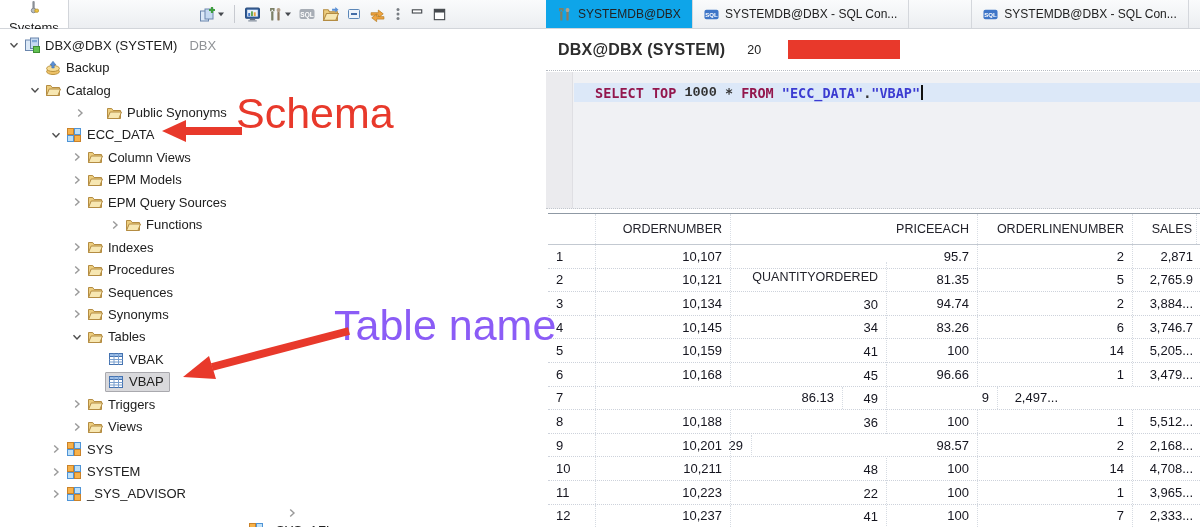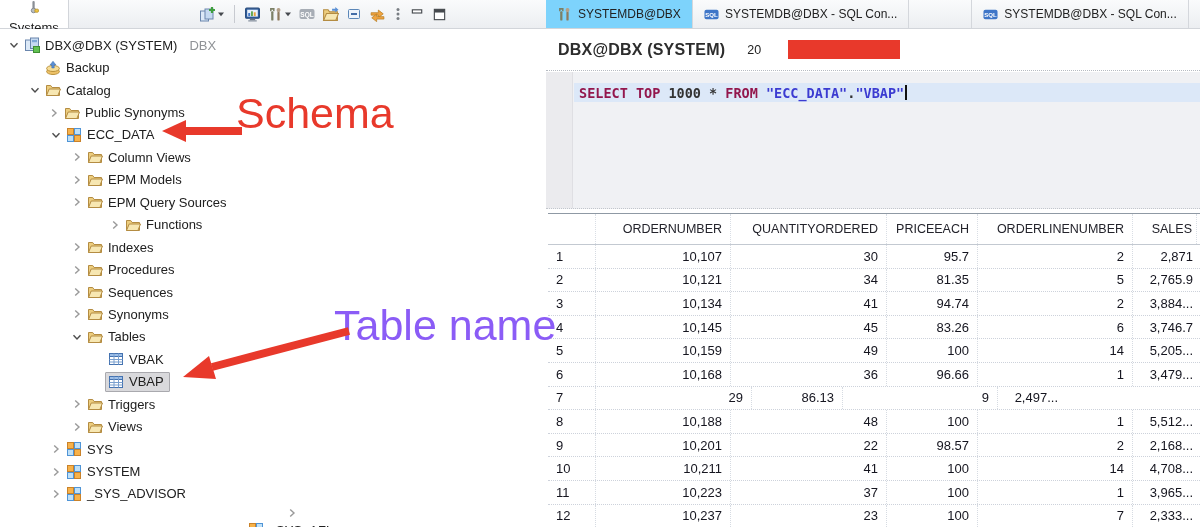--- a/index.html
+++ b/index.html
@@ -29,52 +29,52 @@
   .chev{width:15px;height:15px;display:inline-flex;align-items:center;justify-content:center;flex:0 0 15px;}
   .tree-sel{display:inline-flex;align-items:center;gap:5px;padding:1px 5px 1px 2px;border:1px solid transparent;border-radius:1px;}
   .tree-sel.selected{background:#d9d9dc;border-color:#a9a9ae;}
   .t-suffix{color:#8f9296;margin-left:6px;}
 
   
   .rpanel{position:absolute;left:546px;top:0;width:654px;height:527px;}
   .etabs{position:absolute;left:0;top:0;height:28px;display:flex;align-items:stretch;}
   .etab{display:flex;align-items:center;gap:6px;padding:0 11px;border-right:1px solid #d4d7dc;
         font-size:12px;color:#222;background:transparent;}
-  .etab.sel{background:#7dd3fc;}
+  .etab.sel{background:#0ea5e9;}
   .etab.gap{margin-left:62px;border-left:1px solid #d4d7dc;}
 
   .rheader{position:absolute;left:0;top:29px;width:100%;height:42px;background:#fff;
            border-bottom:1px dotted #b6bbc2;display:flex;align-items:center;padding-left:12px;box-sizing:border-box;}
   .rtitle{font-size:16px;font-weight:700;color:#2d2d2d;letter-spacing:.2px;}
   .hmeta{display:flex;align-items:center;margin-left:22px;gap:26px;}
   .partial{font-size:12.5px;color:#222;}
   .redaction{width:112px;height:19px;margin-left:1px;}
 
   .editor{position:absolute;left:0;top:72px;width:100%;height:137px;background:#f0f1f4;
           border-bottom:1px dotted #c2c6cc;box-sizing:border-box;}
   .gutter{position:absolute;left:0;top:0;width:27px;height:100%;background:#ebebee;border-right:1px solid #dfdfe3;box-sizing:border-box;}
   .curline{position:absolute;left:28px;right:0;top:11px;height:19px;background:#dce8f8;
-           display:flex;align-items:center;padding-left:5px;
+           display:flex;align-items:center;padding-left:21px;
            font-family:"DejaVu Sans Mono","Liberation Mono",monospace;font-size:13.5px;font-weight:700;white-space:pre;}
   .tk-keyword{color:#93174d;}
-  .tk-number{color:#333;}
+  .tk-number{color:#333;font-family:Liberation Mono, monospace;}
   .tk-plain{color:#333;}
   .tk-identifier{color:#3b3bd1;}
   .cursor{display:inline-block;width:2px;height:15px;background:#111;margin-left:1px;}
 
   
   .grid{position:absolute;left:2px;top:213px;width:670px;bottom:0;background:#fff;
         border-top:1px solid #8f99a4;font-size:13px;color:#15151f;overflow:hidden;}
   .g-head{display:flex;height:30px;border-bottom:1px solid #c3c9d1;font-size:12.5px;color:#23232b;}
   .g-row{display:flex;height:22.6px;border-bottom:1px dotted #cdd2db;}
   .g-cell{display:flex;align-items:center;justify-content:flex-end;box-sizing:border-box;
           padding:0 8px;border-right:1px dotted #d6dbe2;height:100%;white-space:nowrap;overflow:hidden;}
   .g-head .g-cell{border-right:1px dotted #d9dee5;}
   .c0{width:48px;justify-content:flex-start;}
-  .c1{width:135px;}.c2{width:156px;}.c3{width:91px;}.c4{width:155px;}
+  .c1{width:135px;}.c2{width:156px;margin-top:48px;}.c3{width:91px;}.c4{width:155px;}
   .c5{width:64px;border-right:none;padding:0 4px;}
 
   
   .ann{position:absolute;color:#e8392b;font-size:43px;line-height:1;z-index:50;
        font-family:"Liberation Sans",sans-serif;white-space:nowrap;}
   .ann-svg{position:absolute;z-index:50;overflow:visible;}
 </style>
 </head>
 <body>
 <div class="app">
@@ -237,21 +237,21 @@
         <span class="tree-sel">
           <span class="icn">
             <svg width="16" height="16" viewBox="0 0 16 16">
               <path d="M1.5 3.5 h4.2 l1.4 2 h7.4 v8 h-13 z" fill="#eccd7e" stroke="#b48c42"></path>
               <path d="M1.5 13.5 L4.2 7 h11.3 l-2.6 6.5 z" fill="#f7e7b2" stroke="#b48c42"></path>
             </svg>
           </span>
           <span>Catalog</span>
         </span>
       </div>
-      <div class="tree-row" style="padding-left: 46px;">
+      <div class="tree-row" style="padding-left: 72px; gap: 16px;">
         <span class="chev">
           <svg width="10" height="10" viewBox="0 0 10 10">
             <path d="M3.2 1.5 L7 5 L3.2 8.5" fill="none" stroke="#9a9a9a" stroke-width="1.4"></path>
           </svg>
         </span>
         <span class="tree-sel">
           <span class="icn">
             <svg width="16" height="16" viewBox="0 0 16 16">
               <path d="M1.5 3.5 h4.2 l1.4 2 h7.4 v8 h-13 z" fill="#eccd7e" stroke="#b48c42"></path>
               <path d="M1.5 13.5 L4.2 7 h11.3 l-2.6 6.5 z" fill="#f7e7b2" stroke="#b48c42"></path>

